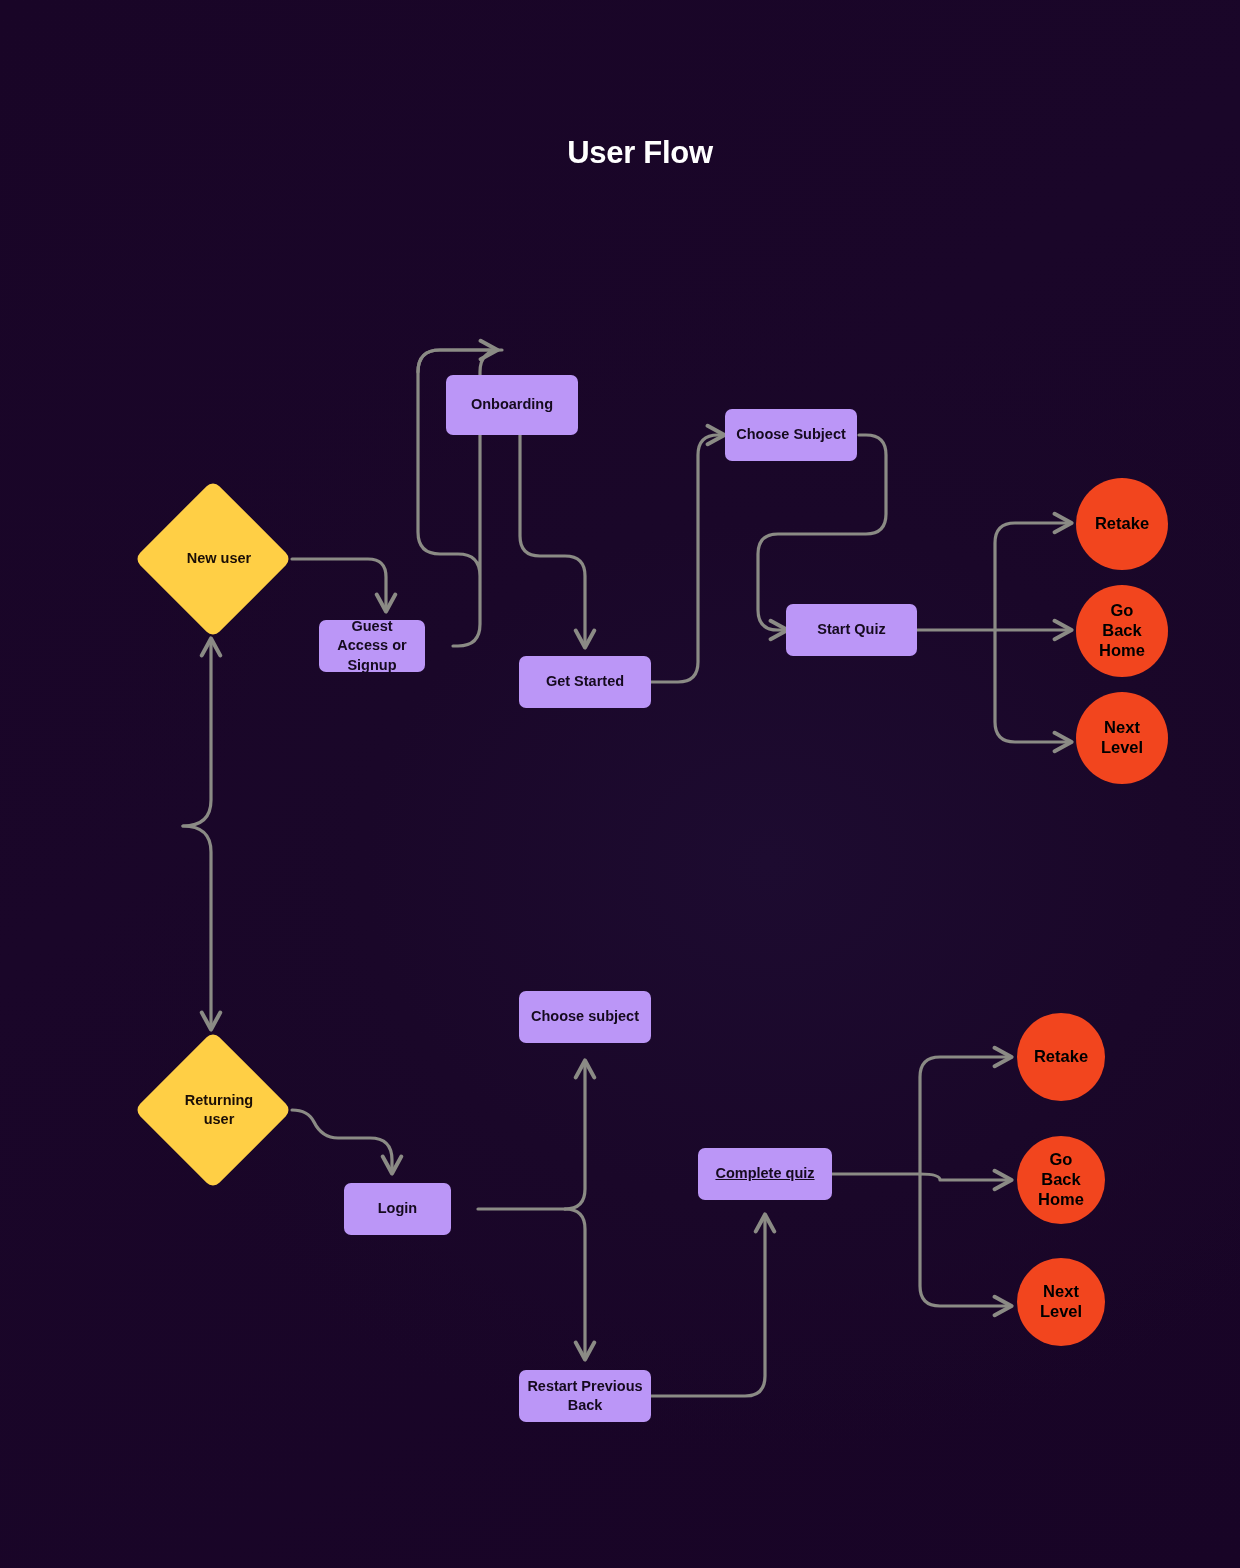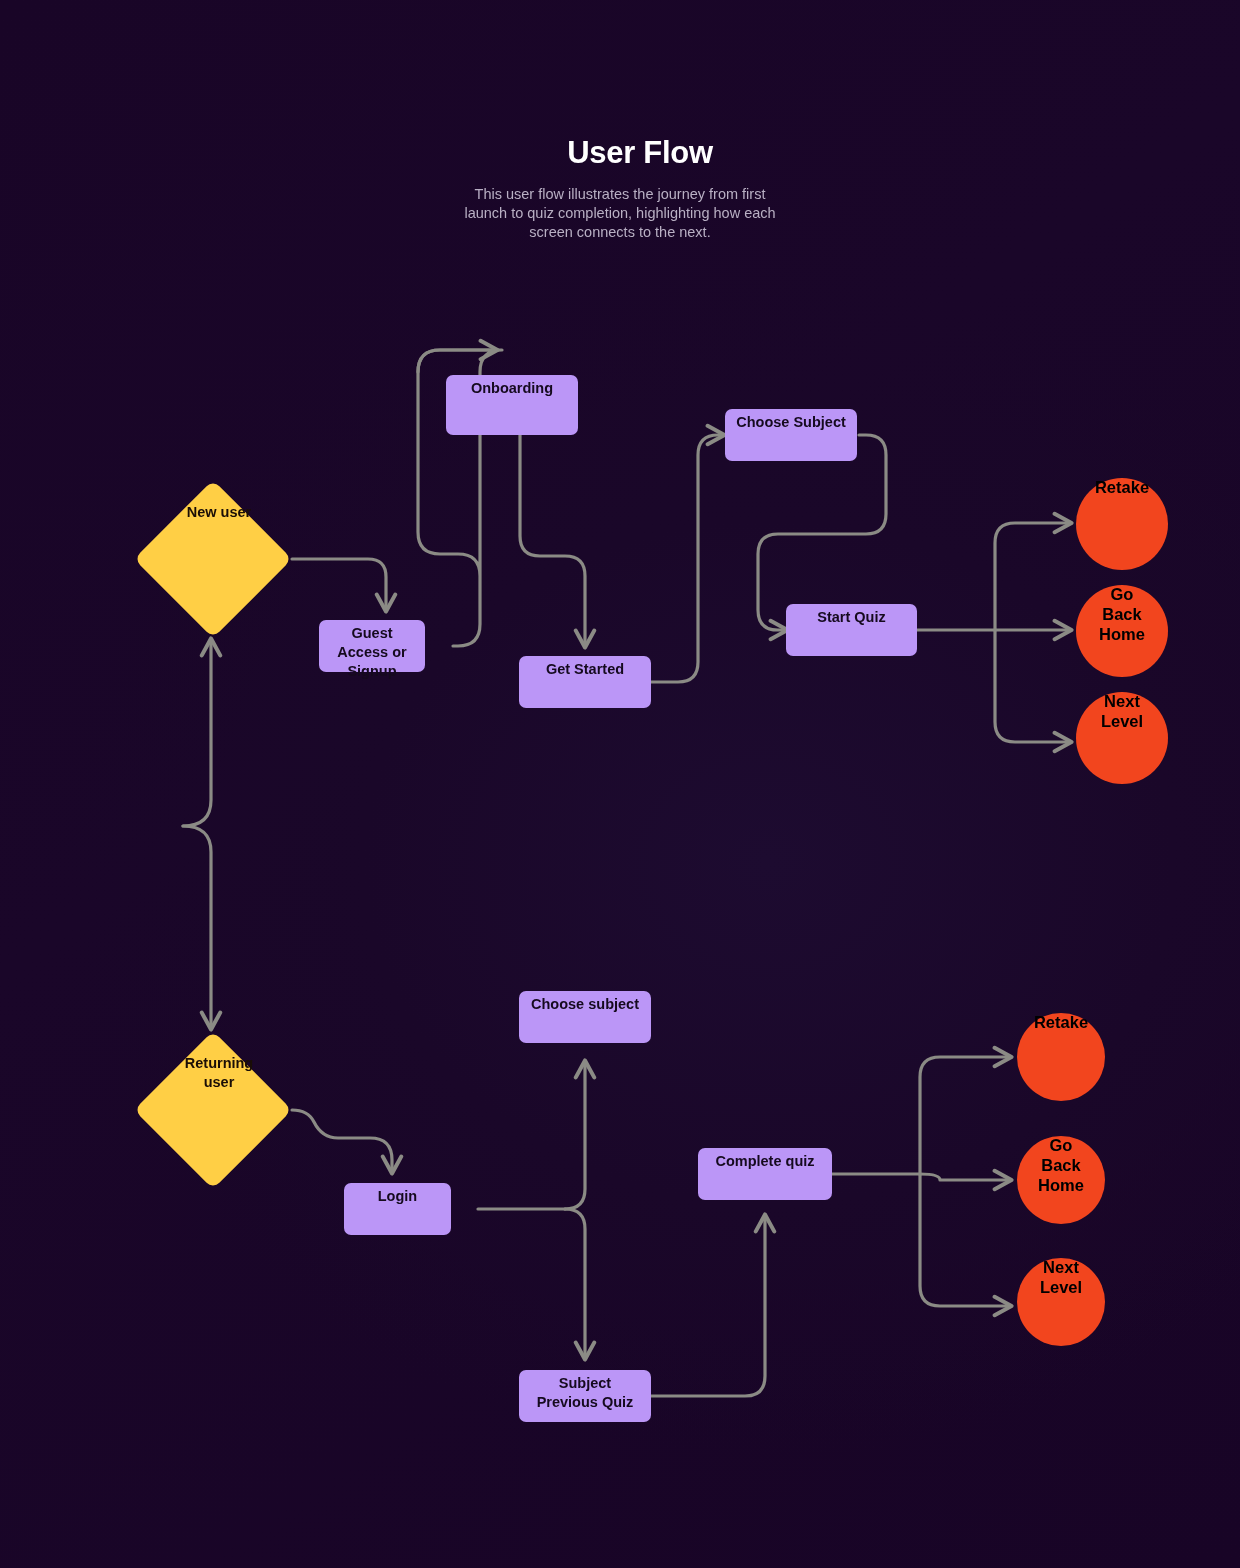--- a/index.html
+++ b/index.html
@@ -68,21 +68,21 @@
     stroke: #8B8B85;
     stroke-width: 3.2;
     stroke-linecap: round;
     stroke-linejoin: round;
   }
 
   
   .node {
     position: absolute;
     display: flex;
-    align-items: flex-start;
+    align-items: center;
     justify-content: center;
     text-align: center;
     color: #150A1E;
   }
 
   .node-rect {
     background: #BB96F7;
     border-radius: 7px;
     font-size: 14.5px;
     font-weight: bold;
@@ -121,21 +121,20 @@
     padding-left: 12px;
   }
 </style>
 </head>
 <body>
 
 <div id="canvas">
 
   <div class="header">
     <div class="title">User Flow</div>
-    <div class="subtitle">This user flow illustrates the journey from first launch to quiz completion, highlighting how each screen connects to the next.</div>
   </div>
 
   <svg class="edges" viewBox="0 0 1240 1568">
     <defs>
       <marker id="arw" viewBox="0 0 12 12" refX="9.2" refY="6" markerWidth="7.2" markerHeight="7.2" orient="auto-start-reverse">
         <path d="M1.2 1.2 L10 6 L1.2 10.8" fill="none" stroke="#8B8B85" stroke-width="2.1" stroke-linecap="round" stroke-linejoin="round"></path>
       </marker>
     </defs>
 
     <path class="edge" d="M183 826 q28 0 28 -26 L211 640" marker-end="url(#arw)"></path>
@@ -226,24 +225,24 @@
 
   <div class="node node-rect" style="left:344px; top:1183px; width:107px; height:52px;">
     <span>Login</span>
   </div>
 
   <div class="node node-rect" style="left:519px; top:991px; width:132px; height:52px;">
     <span>Choose subject</span>
   </div>
 
   <div class="node node-rect" style="left:519px; top:1370px; width:132px; height:52px;">
-    <span>Subject Previous Quiz</span>
-  </div>
-
-  <div class="node node-rect" style="left:698px; top:1148px; width:134px; height:52px;">
+    <span>Restart Previous Back</span>
+  </div>
+
+  <div class="node node-rect" style="left:698px; top:1148px; width:134px; height:52px;text-decoration:underline;">
     <span>Complete quiz</span>
   </div>
 
   <div class="node node-circle" style="left:1017px; top:1013px; width:88px; height:88px;">
     <span>Retake</span>
   </div>
 
   <div class="node node-circle" style="left:1017px; top:1136px; width:88px; height:88px;">
     <span style="width:66px;">Go Back Home</span>
   </div>

